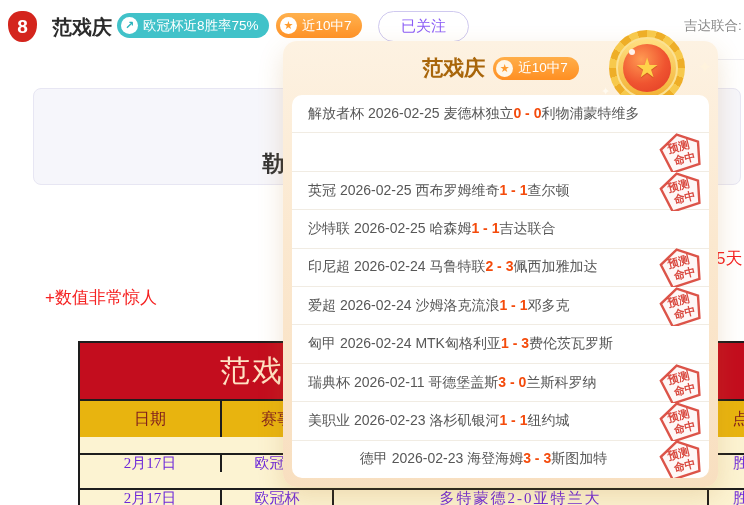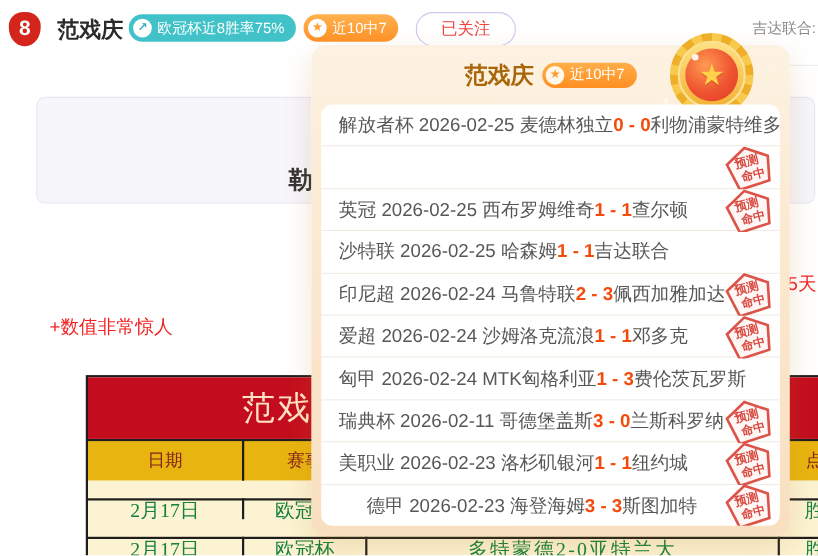--- a/index.html
+++ b/index.html
@@ -14,21 +14,21 @@
   .uname { position:absolute; left:52px; top:14px; font-size:20px; font-weight:bold; color:#2b2b2b; }
   .pill { position:absolute; height:25px; border-radius:13px; display:flex; align-items:center; gap:5px;
           padding:0 10px 0 4px; color:#fff; font-size:13.5px; white-space:nowrap; }
   .pill .circ { width:17px; height:17px; border-radius:50%; background:#fff; display:flex; align-items:center;
           justify-content:center; font-size:11px; line-height:1; }
   .pill-teal { left:117px; top:13px; background:#41c2c9; }
   .pill-teal .circ { color:#2ab3bb; font-weight:bold; }
   .pill-orange-top { left:276px; top:13px; background:linear-gradient(180deg,#ffb14e,#ff9227); }
   .pill-orange-top .circ { color:#ff9c2f; }
   .follow-btn { position:absolute; left:378px; top:11px; width:91px; height:31px; border:1px solid #cfc9ef;
-          border-radius:16px; background:#fff; color:#ef4444; font-size:15px; display:flex; align-items:center;
+          border-radius:16px; background:#fff; color:#8b5cf6; font-size:15px; display:flex; align-items:center;
           justify-content:center; cursor:pointer; }
   .update-label { position:absolute; left:684px; top:17px; font-size:13.5px; color:#8a8a8a; white-space:nowrap; }
   .hairline { position:absolute; left:716px; top:59px; width:28px; height:1px; background:#ececf2; }
 
   
   .banner-card { position:absolute; left:33px; top:88px; width:708px; height:97px; background:#f6f6fb;
           border:1px solid #e7e6f3; border-radius:8px; }
   .banner-title { position:absolute; left:0; right:0; top:60px; text-align:center; font-size:22px;
           font-weight:bold; color:#333; letter-spacing:0; white-space:nowrap; }
   .promo { position:absolute; color:#f52222; font-size:17px; white-space:nowrap; }
@@ -38,21 +38,21 @@
 
   
   .stats-table { position:absolute; left:78px; top:341px; width:692px; border:2px solid #1d1d1d;
           font-family:"Liberation Serif","DejaVu Serif",serif; }
   .t-title { height:56px; background:#c30d1e; position:relative; }
   .t-title span { position:absolute; left:140px; top:8px; font-size:30px; color:#ffe2c4; letter-spacing:2px; white-space:nowrap; }
   .t-row { display:grid; grid-template-columns:140px 112px 375px 65px; }
   .t-head { background:#e8b40f; height:38px; }
   .t-head .t-cell { font-size:16px; font-weight:normal; color:#7f1d1d; }
   .t-data { background:#fcf3d2; height:35px; }
-  .t-data .t-cell { font-size:18px; color:#15803d;margin-top:16px; }
+  .t-data .t-cell { font-size:15px; color:#6d28d9;margin-top:16px; }
   .t-cell { border-left:2px solid #1d1d1d; border-top:2px solid #1d1d1d; display:flex; align-items:center;
           justify-content:center; white-space:nowrap; overflow:hidden; }
   .t-cell:first-child { border-left:none; }
   .t-detail { font-size:22px; letter-spacing:2px; }
   .t-win { color:#c5171c; }
 
   
   .popup { position:absolute; left:283px; top:41px; width:435px; height:446px; border-radius:14px;
           background:linear-gradient(180deg,#fdf2e2 0%,#fbe8cf 45%,#f8dfc0 100%);
           box-shadow:0 10px 26px rgba(185,125,45,.20); }
@@ -78,21 +78,21 @@
           display:flex; align-items:center; justify-content:center; }
   .medal .star { font-size:27px; color:#ffd24a; text-shadow:0 1px 1px rgba(160,60,0,.5); }
   .medal .glint { position:absolute; left:20px; top:19px; width:6px; height:6px; border-radius:50%; background:#fff; opacity:.9; }
 
   
   .rec-list { position:absolute; left:9px; right:9px; top:54px; bottom:9px; background:#fff; border-radius:10px;
           display:flex; flex-direction:column; overflow:hidden; }
   .rec-row { flex:1; display:flex; align-items:center; position:relative; padding:0 50px 0 16px;
           border-bottom:1px solid #f1ece3; cursor:pointer; }
   .rec-row:last-child { border-bottom:none;justify-content:center; }
-  .rec-text { font-size:17px; color:#575757; white-space:nowrap; }
+  .rec-text { font-size:14px; color:#575757; white-space:nowrap; }
   .score { font-weight:bold; color:#f44b0c; }
   .stamp { position:absolute; right:6px; top:50%; transform:translateY(-50%); }
   .stamp text { font-family:"Liberation Serif","DejaVu Serif",serif; font-weight:bold; }
 </style>
 </head>
 <body>
 
 <div id="stage">
 
   <div class="topbar">

